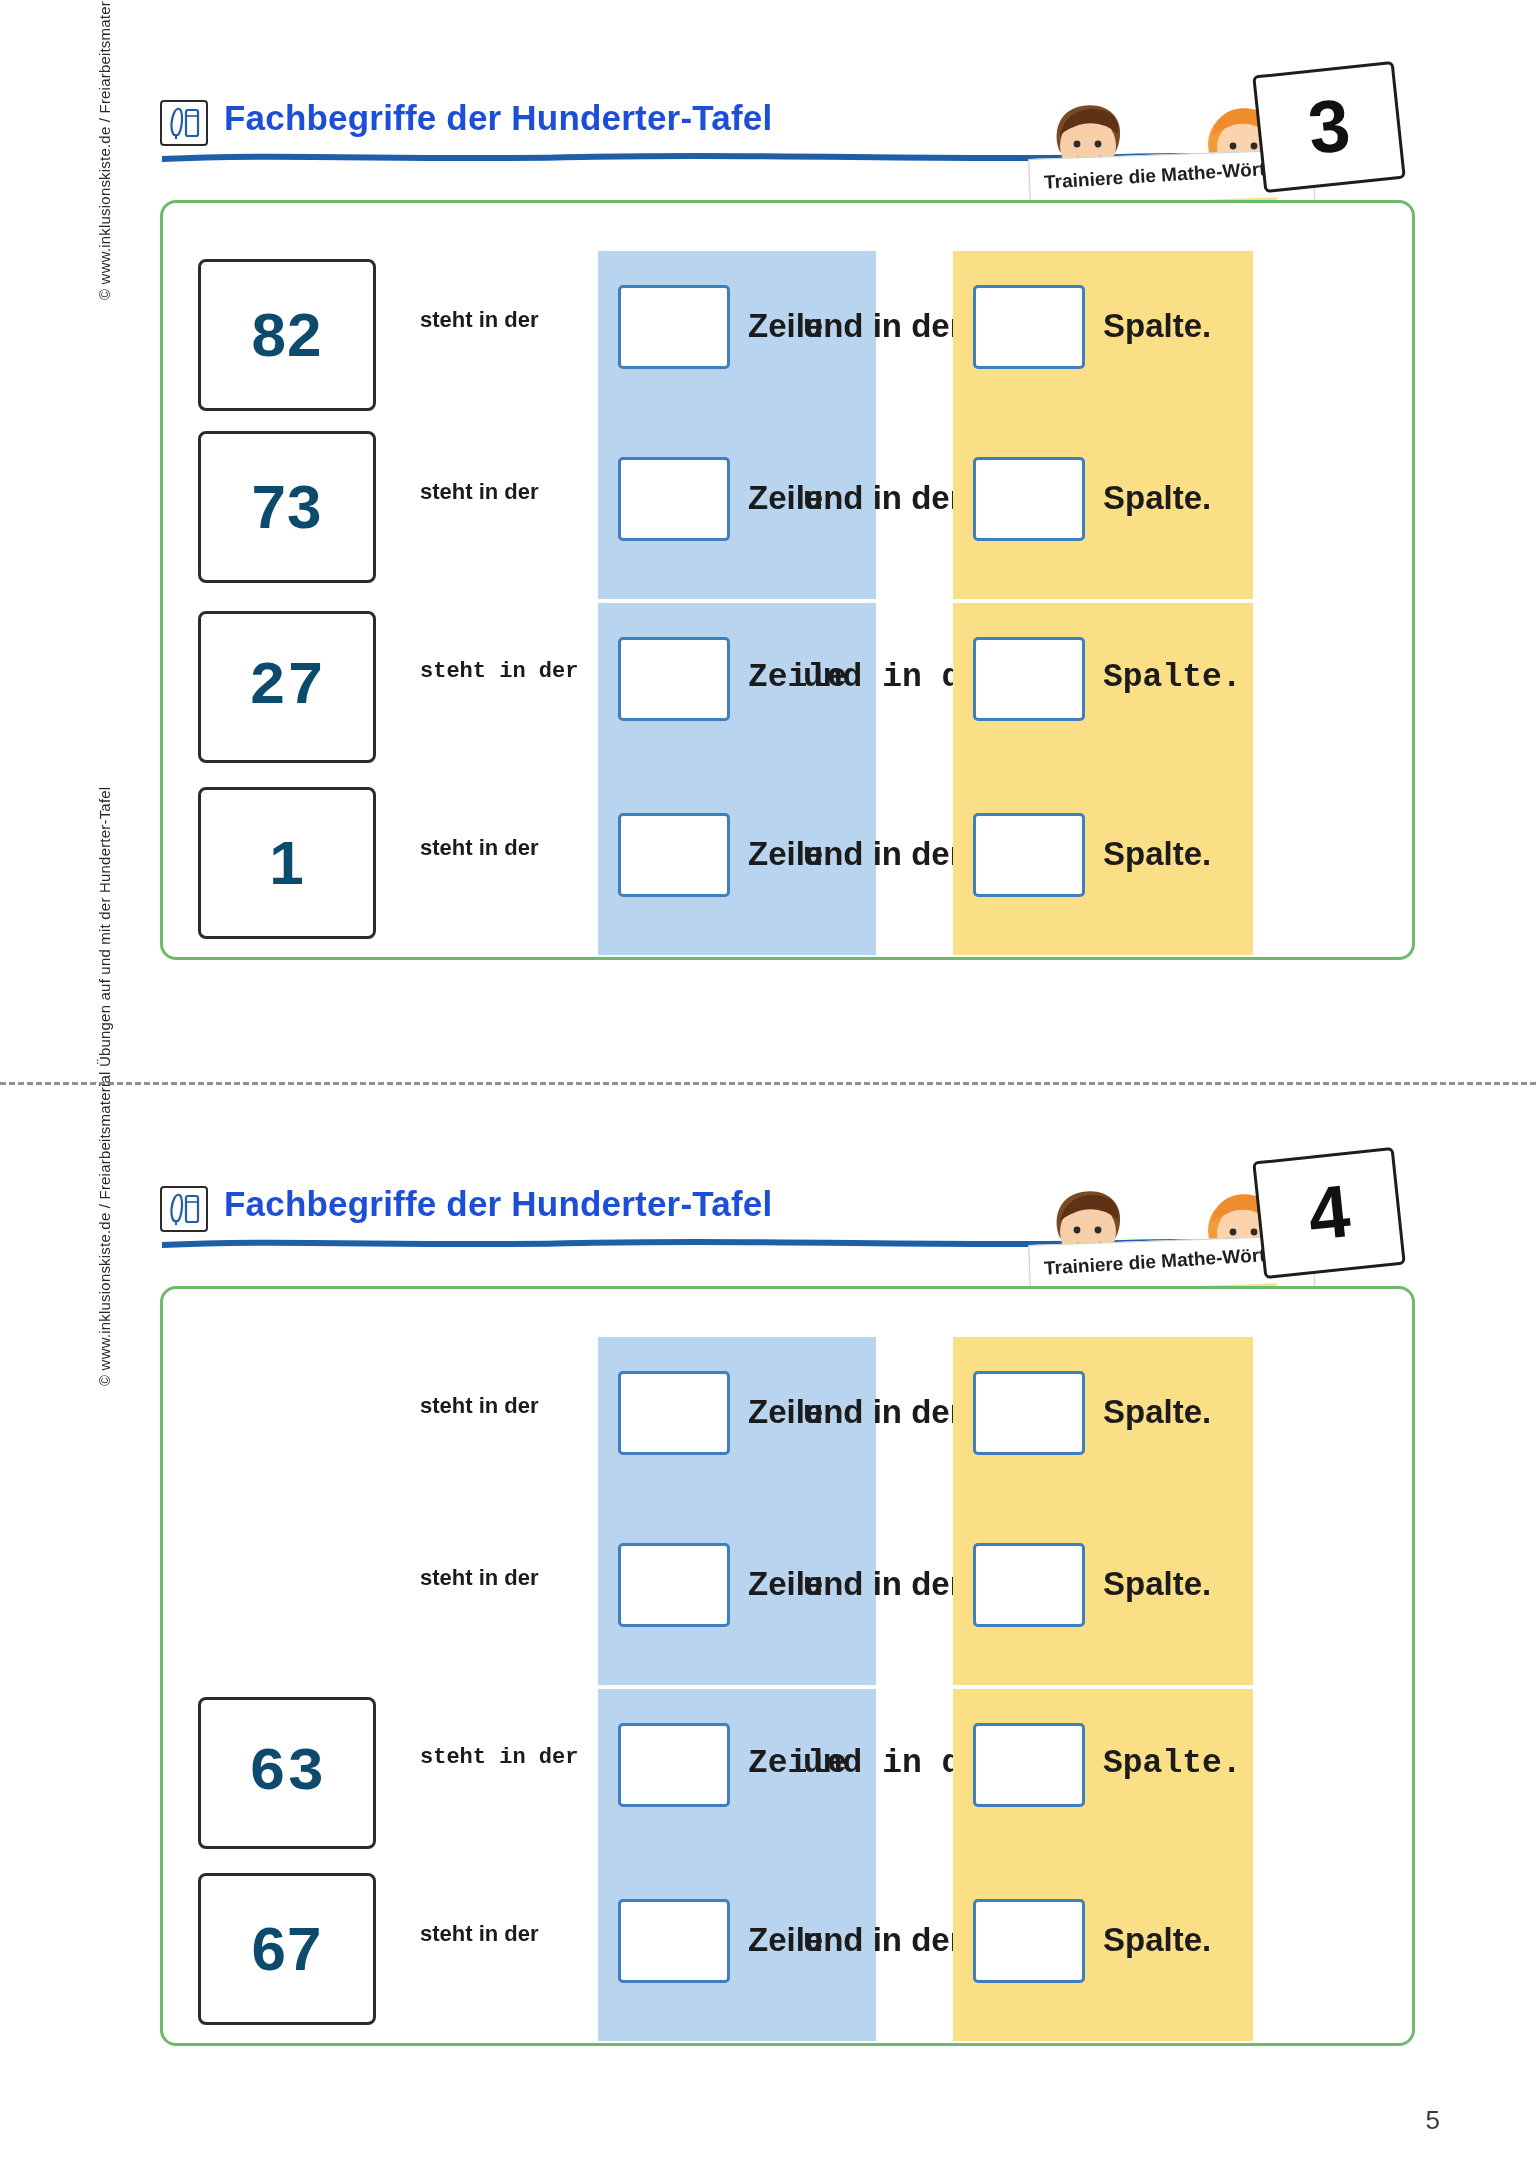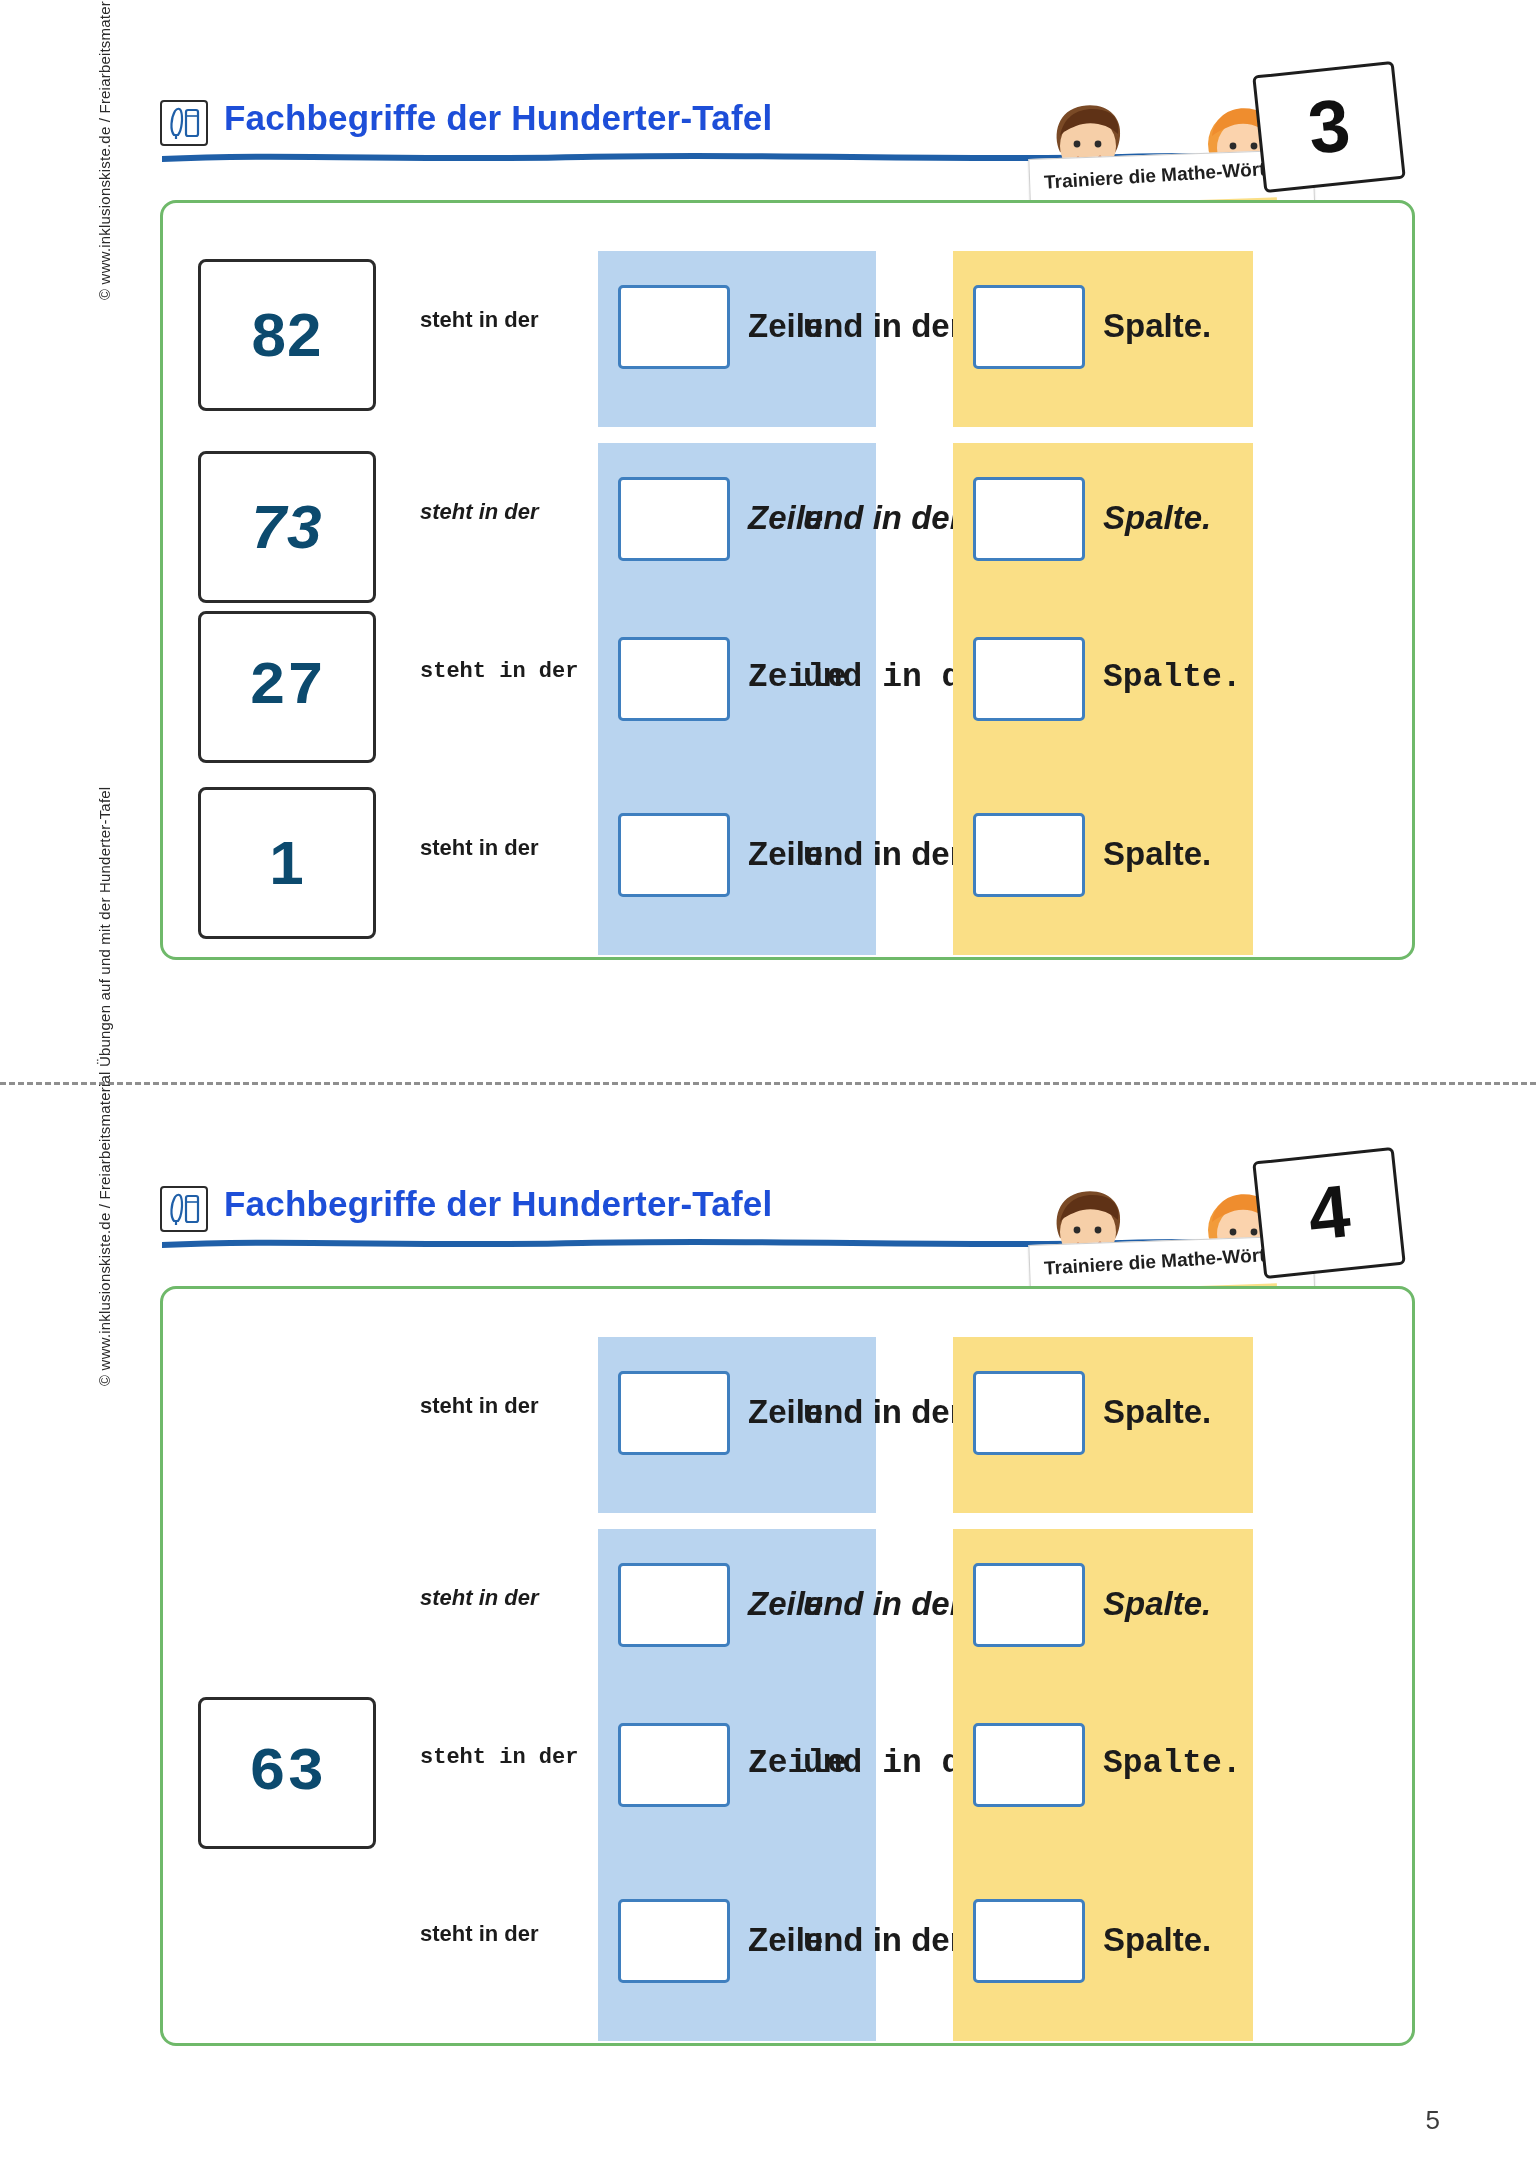--- a/index.html
+++ b/index.html
@@ -164,21 +164,21 @@
     box-sizing: border-box;
     background: #fff;
   }
   .row {
     position: absolute;
     left: 0;
     width: 1255px;
     height: 176px;
   }
   .row-0 { top: 48px; }
-  .row-1 { top: 240px; font-style: italic; }
+  .row-1 { top: 220px; }
   .row-2 { top: 400px; font-family: Liberation Mono, monospace; }
   .row-3 { top: 576px; }
 
   .num-box {
     position: absolute;
     left: 35px;
     top: 8px;
     width: 178px;
     height: 152px;
     border: 3px solid #2b2b2b;
@@ -540,20 +540,23 @@
         <div class="band-label">Zeile</div>
       </div>
       <div class="txt-und">und in der</div>
       <div class="band band-yellow-wide">
         <div class="answer-box"></div>
         <div class="band-label">Spalte.</div>
       </div>
     </div>
 
     <div class="row row-3">
+      <div class="num-box">
+        <span>67</span>
+      </div>
       <div class="txt-steht">steht in der</div>
       <div class="band band-blue">
         <div class="answer-box"></div>
         <div class="band-label">Zeile</div>
       </div>
       <div class="txt-und">und in der</div>
       <div class="band band-yellow-wide">
         <div class="answer-box"></div>
         <div class="band-label">Spalte.</div>
       </div>

